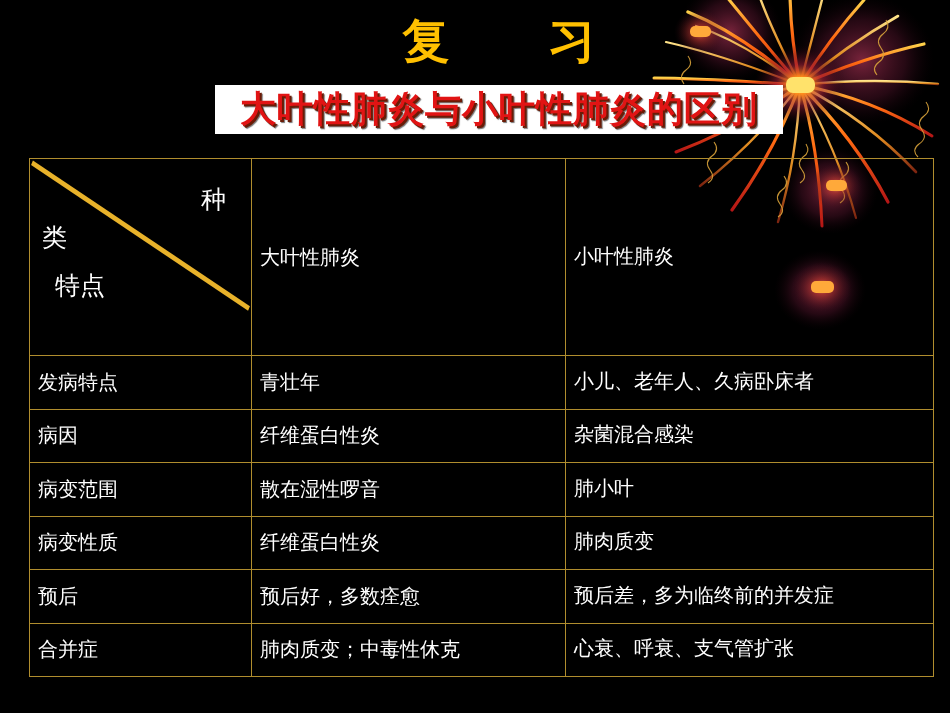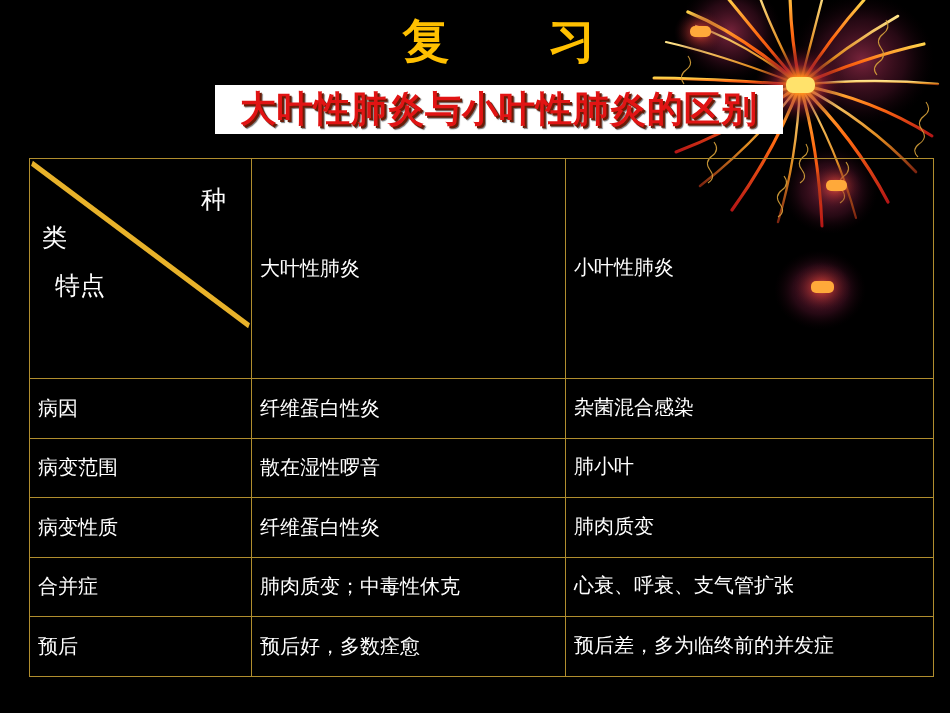--- a/index.html
+++ b/index.html
@@ -218,20 +218,25 @@
             </svg>
             <span class="corner-zhong">种</span>
             <span class="corner-lei">类</span>
             <span class="corner-tedian">特点</span>
           </div>
         </td>
         <td class="col-b hdr-col">大叶性肺炎</td>
         <td class="col-c hdr-col">小叶性肺炎</td>
       </tr>
 
+      <tr class="body-row">
+        <td class="col-a">发病特点</td>
+        <td class="col-b">青壮年</td>
+        <td class="col-c">小儿、老年人、久病卧床者</td>
+      </tr>
 
       <tr class="body-row">
         <td class="col-a">病因</td>
         <td class="col-b">纤维蛋白性炎</td>
         <td class="col-c">杂菌混合感染</td>
       </tr>
 
       <tr class="body-row">
         <td class="col-a">病变范围</td>
         <td class="col-b">散在湿性啰音</td>
@@ -240,27 +245,27 @@
 
       <tr class="body-row">
         <td class="col-a">病变性质</td>
         <td class="col-b">纤维蛋白性炎</td>
         <td class="col-c">肺肉质变</td>
       </tr>
 
 
 
       <tr class="body-row">
+        <td class="col-a">预后</td>
+        <td class="col-b">预后好，多数痊愈</td>
+        <td class="col-c">预后差，多为临终前的并发症</td>
+      </tr>
+
+      <tr class="body-row">
         <td class="col-a">合并症</td>
         <td class="col-b">肺肉质变；中毒性休克</td>
         <td class="col-c">心衰、呼衰、支气管扩张</td>
       </tr>
 
-      <tr class="body-row">
-        <td class="col-a">预后</td>
-        <td class="col-b">预后好，多数痊愈</td>
-        <td class="col-c">预后差，多为临终前的并发症</td>
-      </tr>
-
     </tbody>
   </table>
 
 </div>
 
 </body></html>

